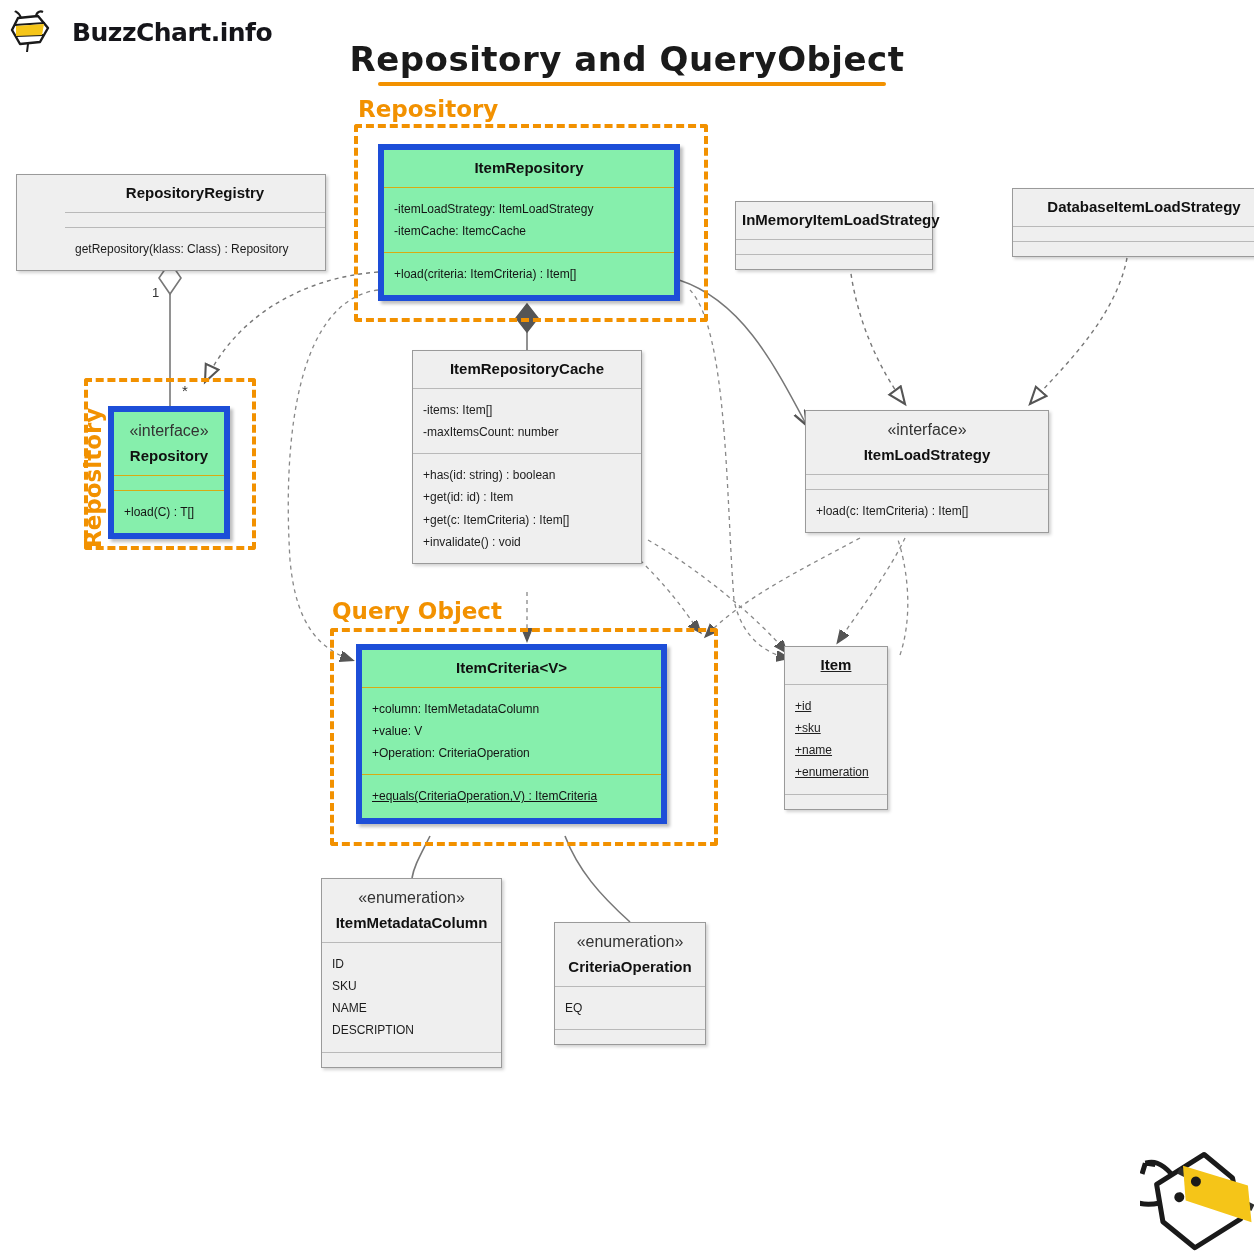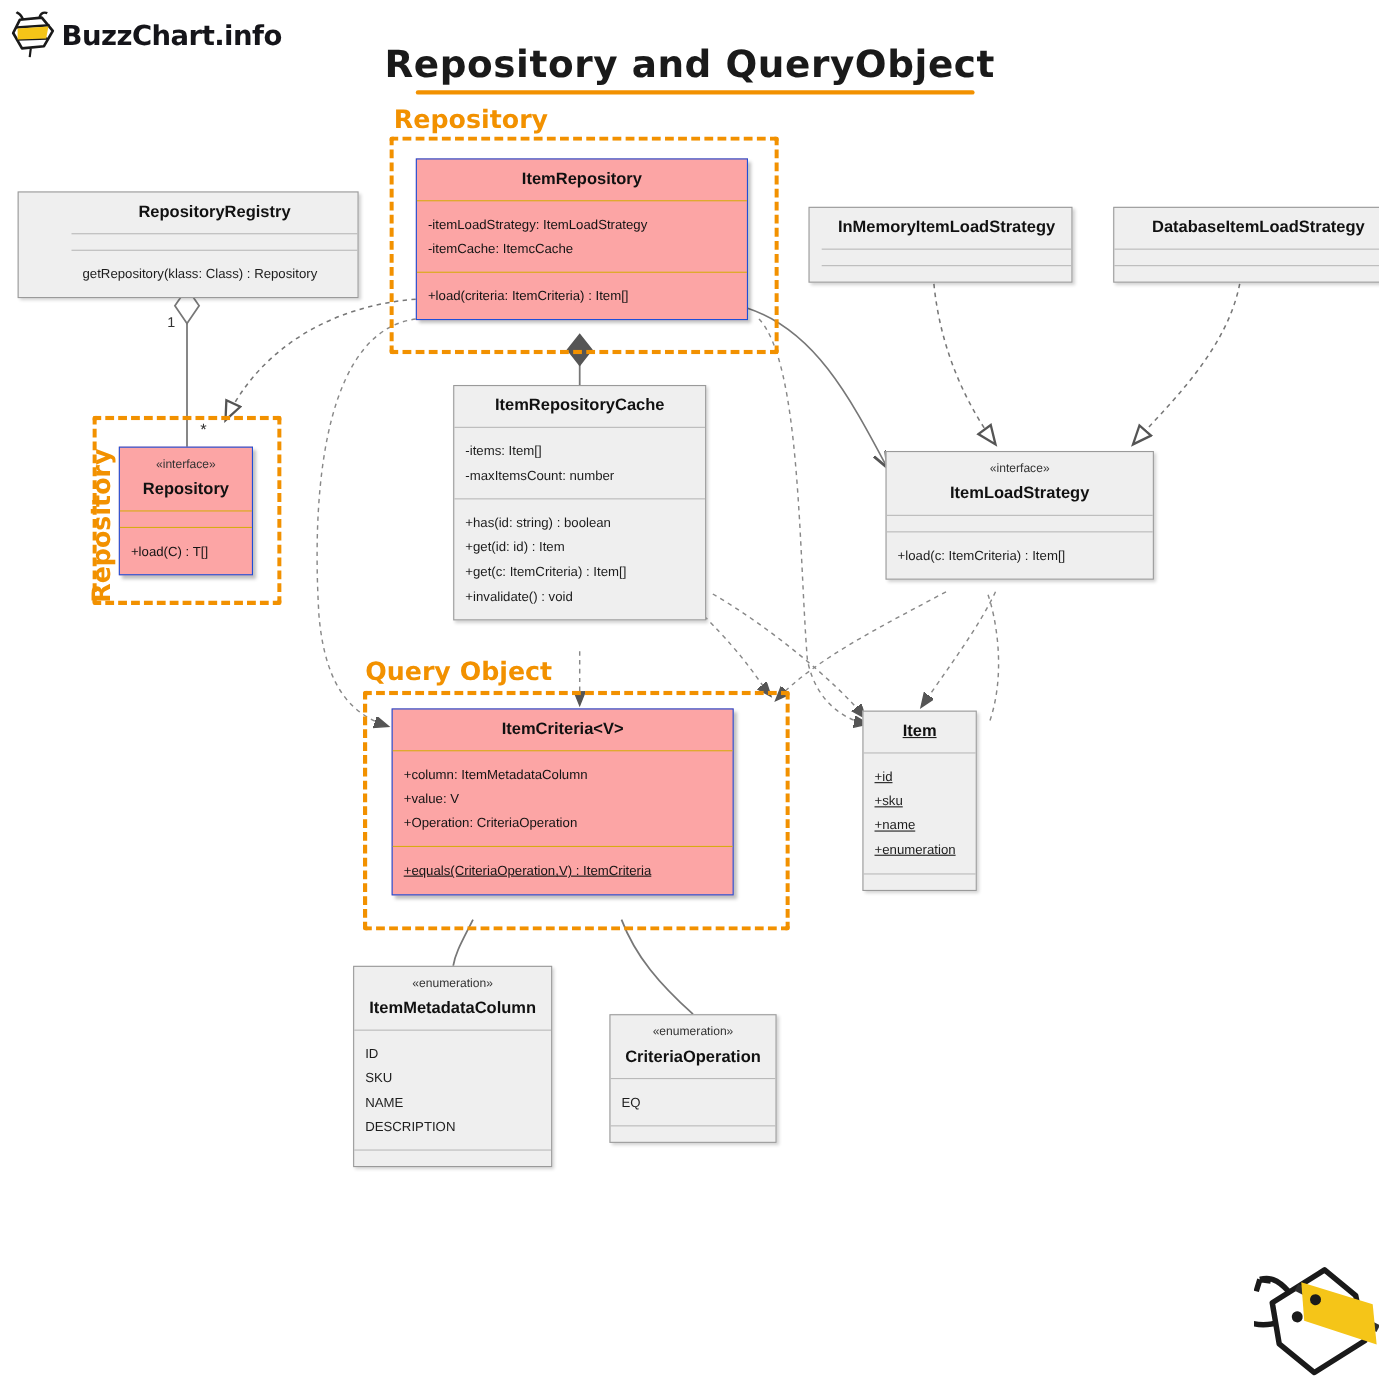--- a/index.html
+++ b/index.html
@@ -9,21 +9,21 @@
     background:#ffffff;
     font-family:"Liberation Sans", sans-serif;
     position:relative;
     overflow:hidden;
     color:#1f1f1f;
   }
   #canvas{position:absolute;inset:0;width:1254px;height:1254px;}
   svg.edges{position:absolute;left:0;top:0;width:1254px;height:1254px;pointer-events:none;}
 
   
-  .brand{position:absolute;left:8px;top:10px;display:flex;align-items:center;gap:4px;}
+  .brand{position:absolute;left:8px;top:10px;display:flex;align-items:center;gap:20px;}
   .brand-text{
     font-family:"DejaVu Sans", sans-serif;
     font-size:25px;font-weight:600;letter-spacing:-.5px;color:#15151a;
   }
   .bee-logo{width:44px;height:44px;}
 
   
   .title{
     position:absolute;left:0;top:39px;width:1254px;text-align:center;
     font-family:"DejaVu Sans", sans-serif;
@@ -46,29 +46,29 @@
     transform:rotate(-90deg);transform-origin:left top;
   }
 
   
   .uml{
     position:absolute;box-sizing:border-box;
     background:#efefef;border:1px solid #9a9a9a;
     box-shadow:2px 2px 3px rgba(0,0,0,.18);
   }
   .uml.accent{
-    background:#fca5a5;border:1px solid #1d4ed8;
+    background:#86efac;border:6px solid #1d4ed8;
     box-shadow:3px 3px 3px rgba(0,0,0,.25);
   }
   .uml .hdr{
     text-align:center;font-weight:700;font-size:15px;color:#111;
     padding:9px 6px 9px;line-height:1.25;
   }
   .uml .stereo{
-    display:block;font-weight:400;font-size:11px;color:#333;margin-bottom:6px;
+    display:block;font-weight:400;font-size:16px;color:#333;margin-bottom:6px;
   }
   .uml .sep{height:1px;background:#b9b9b9;}
   .uml.accent .sep{height:1px;background:#d8ab13;}
   .uml .cmp{padding:10px 10px;}
   .uml .cmp.empty{padding:7px 10px;}
   .uml .row{font-size:12px;color:#1c1c1c;line-height:1.35;padding:3px 0;white-space:nowrap;}
   .uml .row.static{text-decoration:underline;}
   .uml.accent .row{color:#141414;}
 
   .multiplicity{
@@ -203,21 +203,21 @@
       <span>Repository</span>
     </div>
     <div class="sep"></div>
     <div class="cmp empty"></div>
     <div class="sep"></div>
     <div class="cmp">
       <div class="row">+load(C) : T[]</div>
     </div>
   </div>
 
-  <div class="uml" style="left:735px;top:188px;width:240px;padding-left:11px;">
+  <div class="uml" style="left:735px;top:201px;width:198px;">
     <div class="hdr">InMemoryItemLoadStrategy</div>
     <div class="sep"></div>
     <div class="cmp empty"></div>
     <div class="sep"></div>
     <div class="cmp empty"></div>
   </div>
 
   <div class="uml" style="left:1012px;top:188px;width:264px;">
     <div class="hdr">DatabaseItemLoadStrategy</div>
     <div class="sep"></div>

